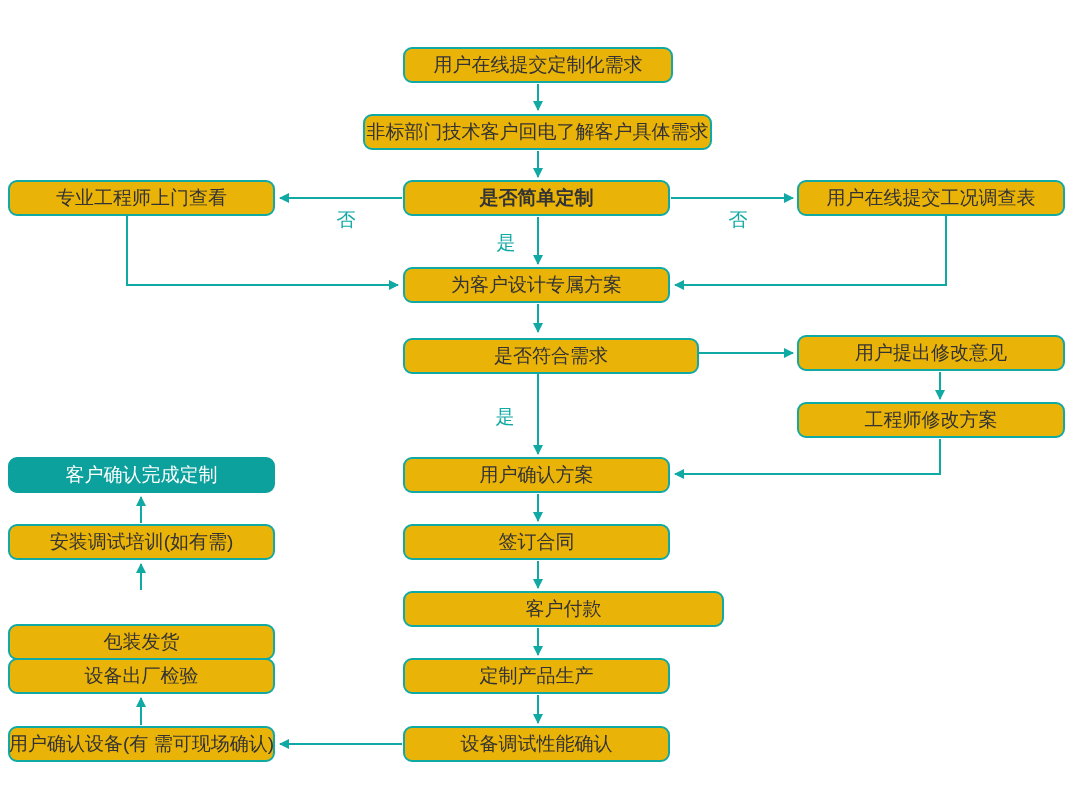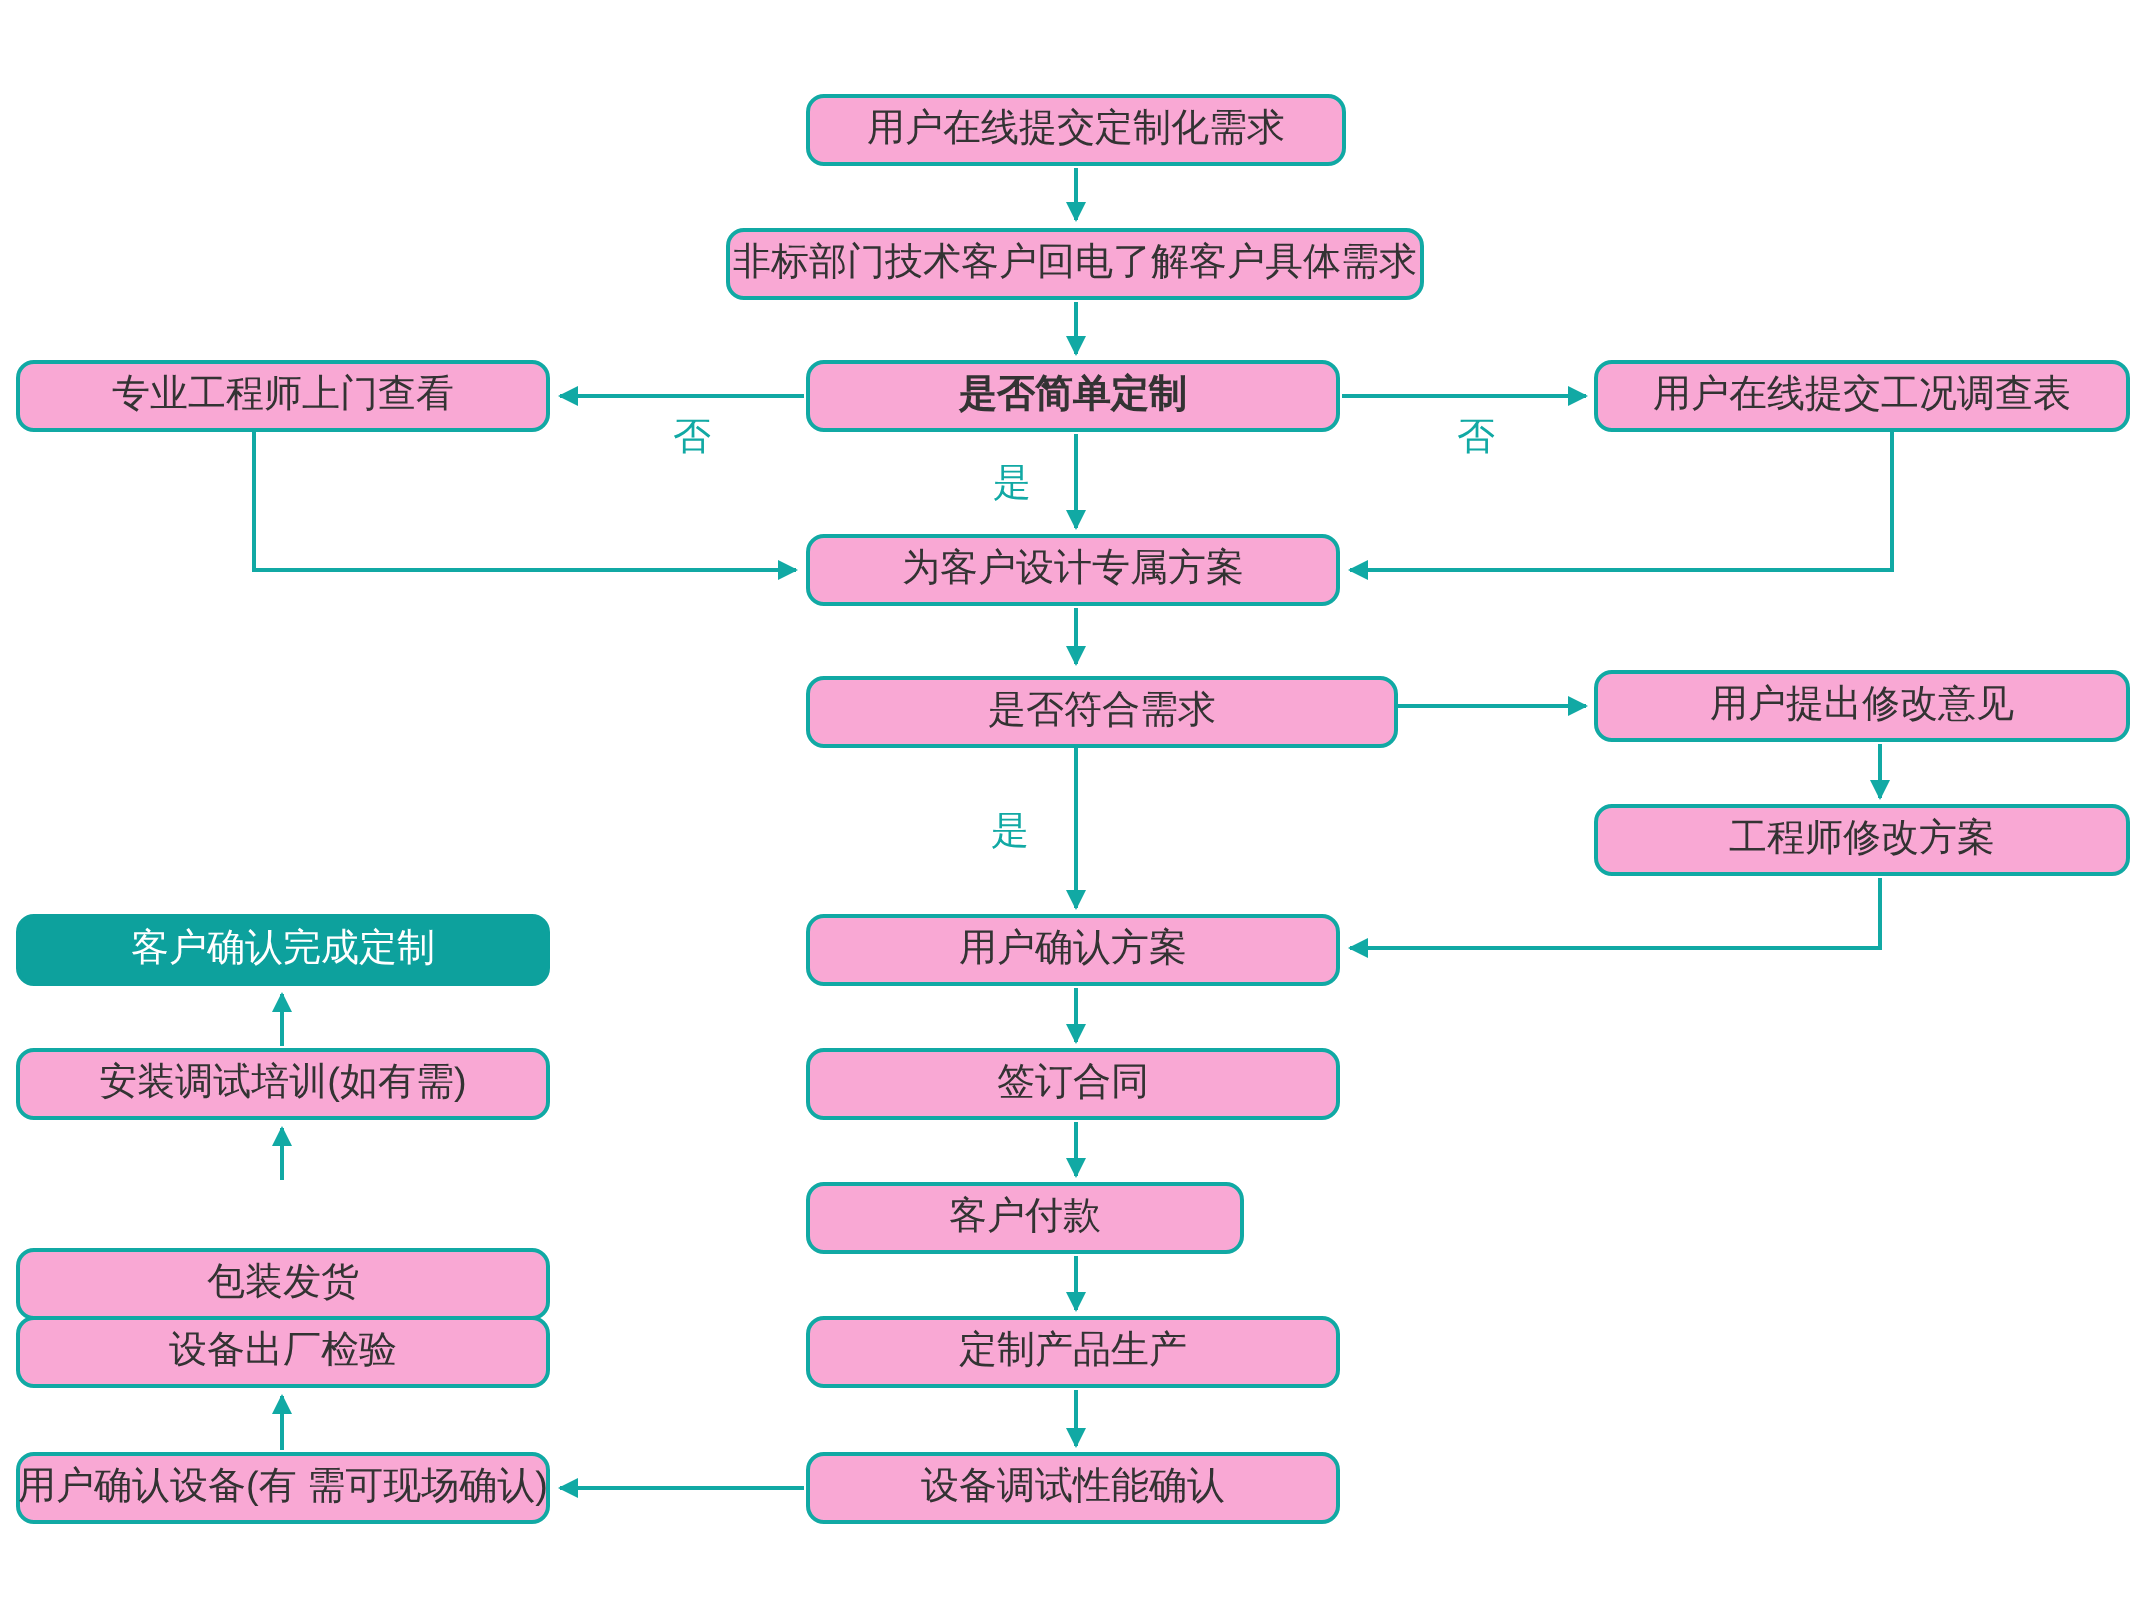--- a/index.html
+++ b/index.html
@@ -15,21 +15,21 @@
     background:#ffffff;
     overflow:hidden;
   }
   .edges{position:absolute;left:0;top:0;width:1070px;height:800px;}
   .node{
     position:absolute;
     box-sizing:border-box;
     height:36px;
     border:2px solid var(--accent);
     border-radius:9px;
-    background:#f9a8d4;
+    background:#eab308;
     color:var(--text);
     font-size:19px;
     line-height:32px;
     text-align:center;
     white-space:nowrap;
     display:flex;align-items:center;justify-content:center;
   }
   .node.filled{
     background:var(--fill);
     border-color:var(--fill);
@@ -50,21 +50,21 @@
   #n-visit    {left:8px;  top:180px;width:267px;}
   #n-survey   {left:797px;top:180px;width:268px;}
   #n-design   {left:403px;top:267px;width:267px;}
   #n-dec2     {left:403px;top:338px;width:296px;}
   #n-feedback {left:797px;top:335px;width:268px;}
   #n-revise   {left:797px;top:402px;width:268px;}
   #n-confirmp {left:403px;top:457px;width:267px;}
   #n-complete {left:8px;  top:457px;width:267px;}
   #n-contract {left:403px;top:524px;width:267px;}
   #n-training {left:8px;  top:524px;width:267px;}
-  #n-payment  {left:403px;top:591px;width:219px;}
+  #n-payment  {left:403px;top:591px;width:321px;}
   #n-shipping {left:8px;  top:591px;width:267px;margin-top:33px;}
   #n-product  {left:403px;top:658px;width:267px;}
   #n-inspect  {left:8px;  top:658px;width:267px;}
   #n-debug    {left:403px;top:726px;width:267px;}
   #n-confirmd {left:8px;  top:726px;width:267px;}
   
   #l-no-left  {left:346px;top:219px;}
   #l-no-right {left:738px;top:219px;}
   #l-yes-top  {left:506px;top:242px;}
   #l-yes-bot  {left:505px;top:416px;}

